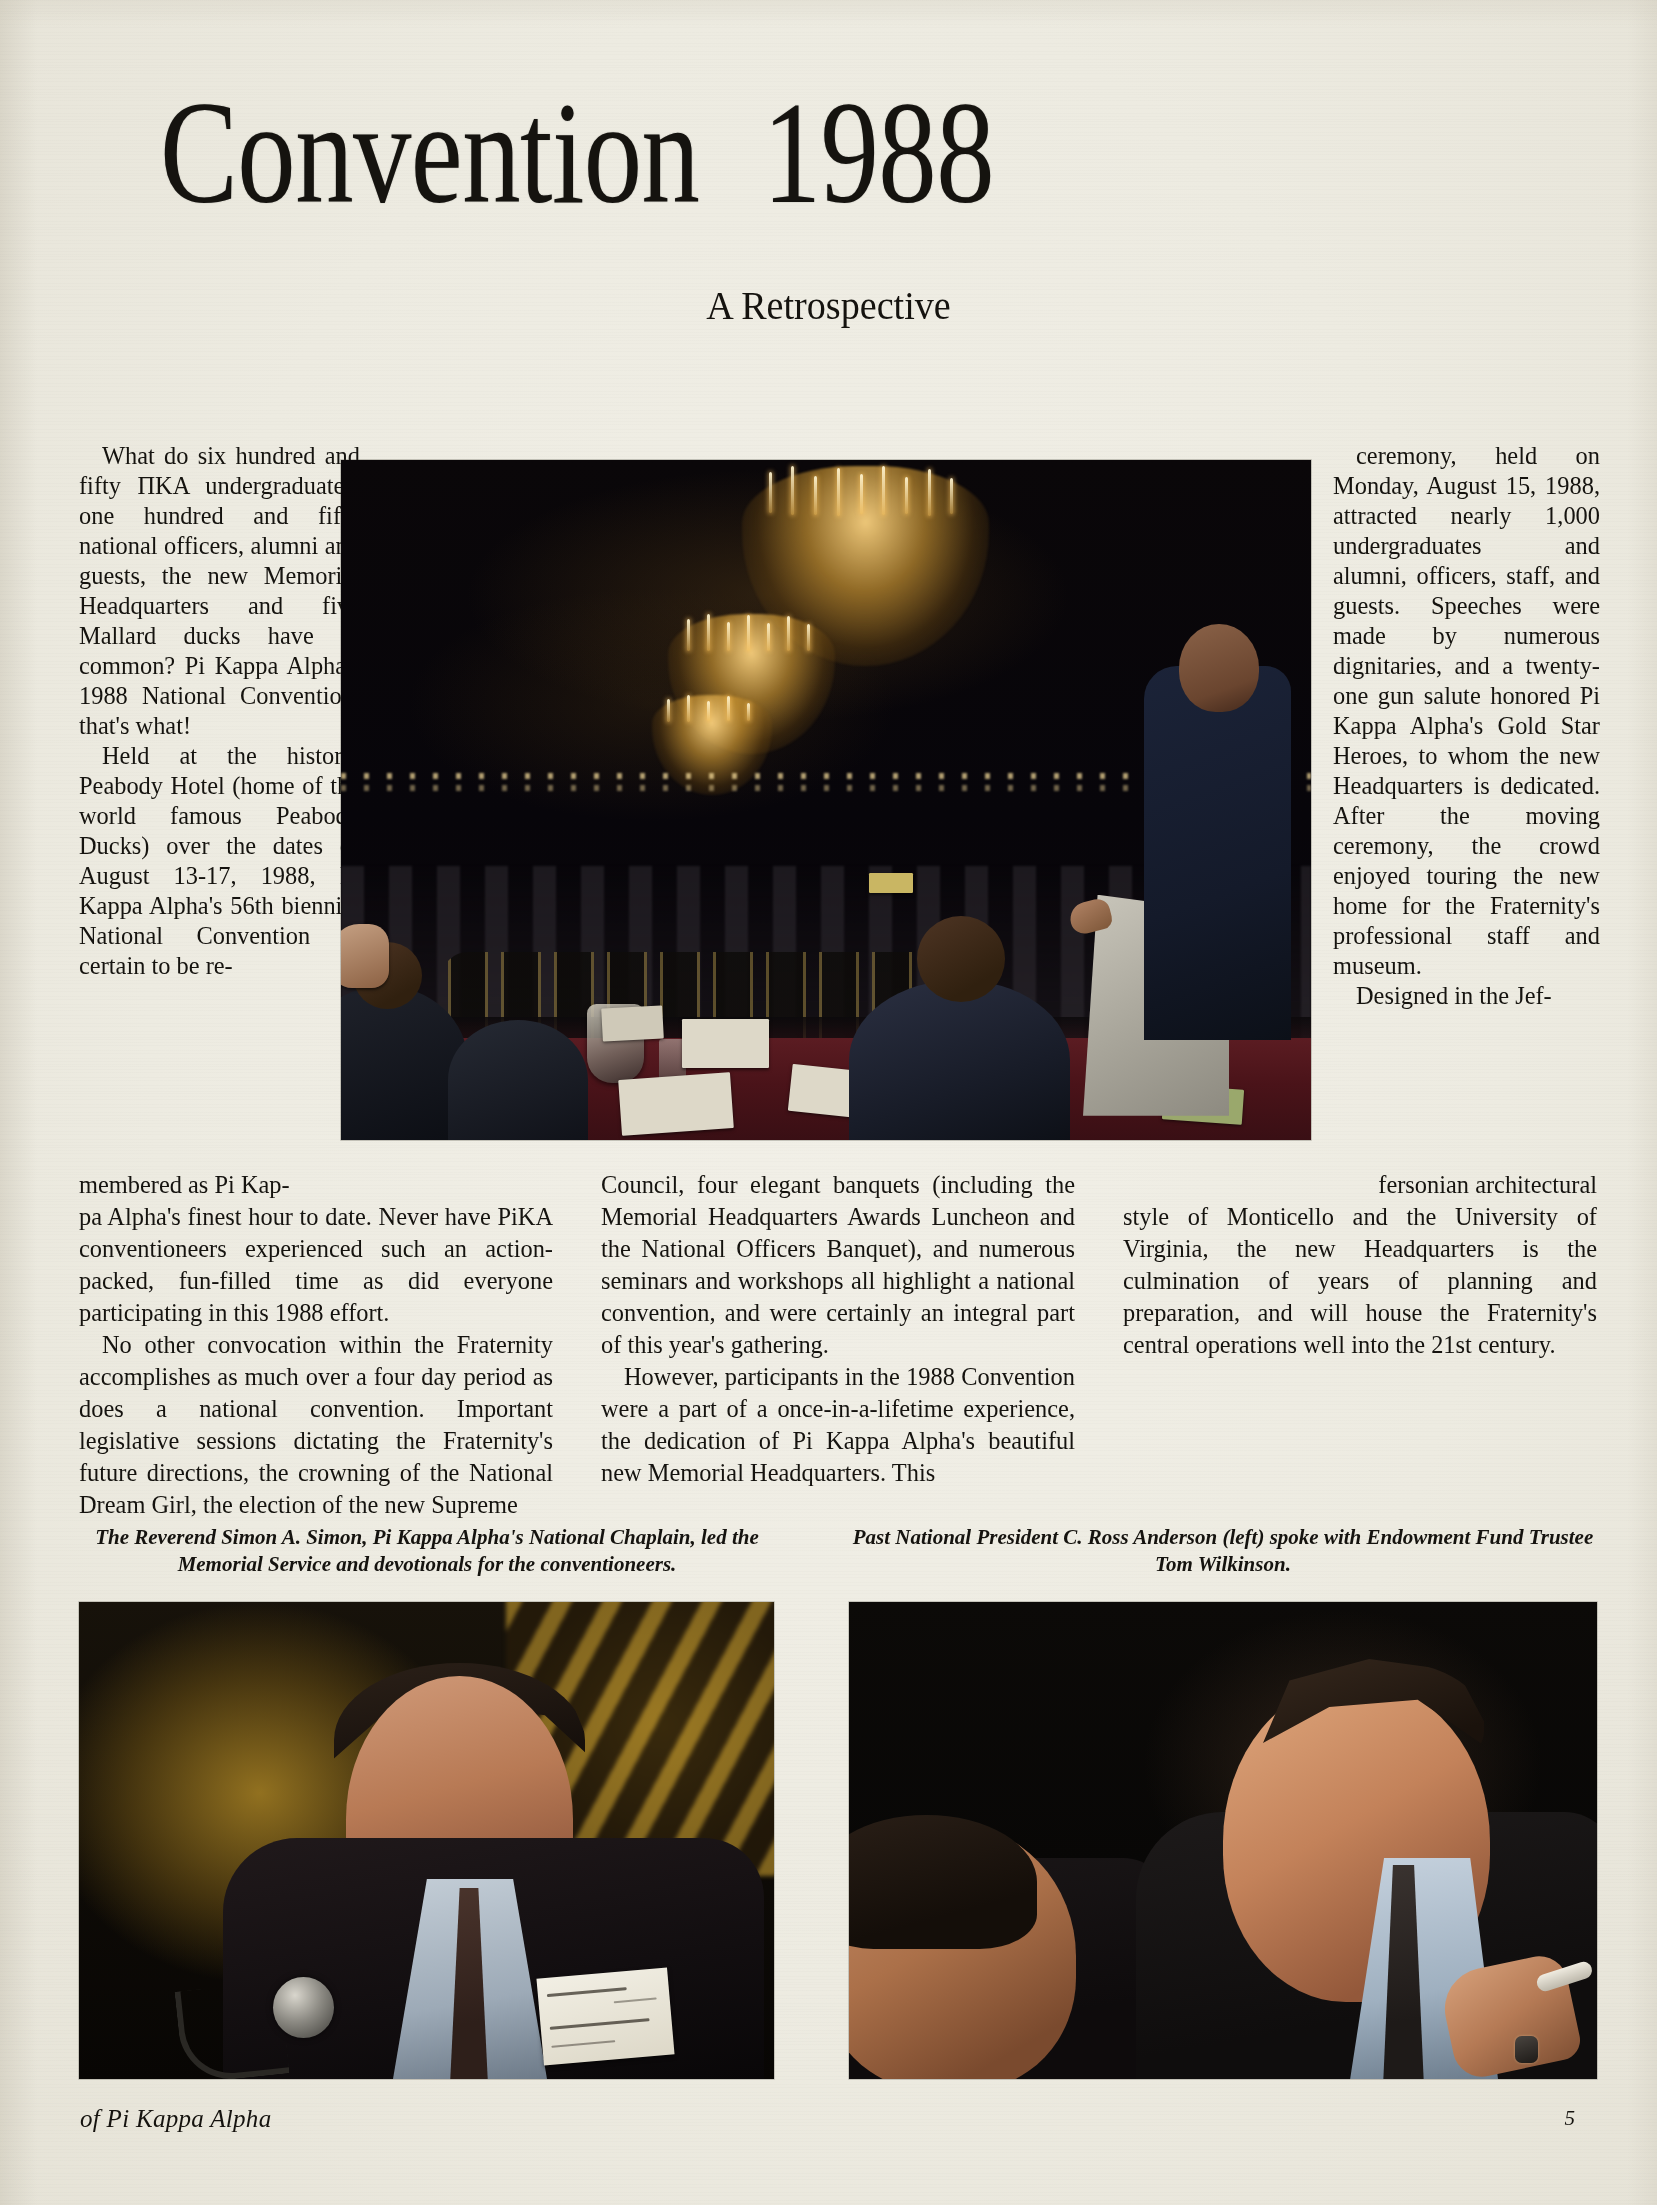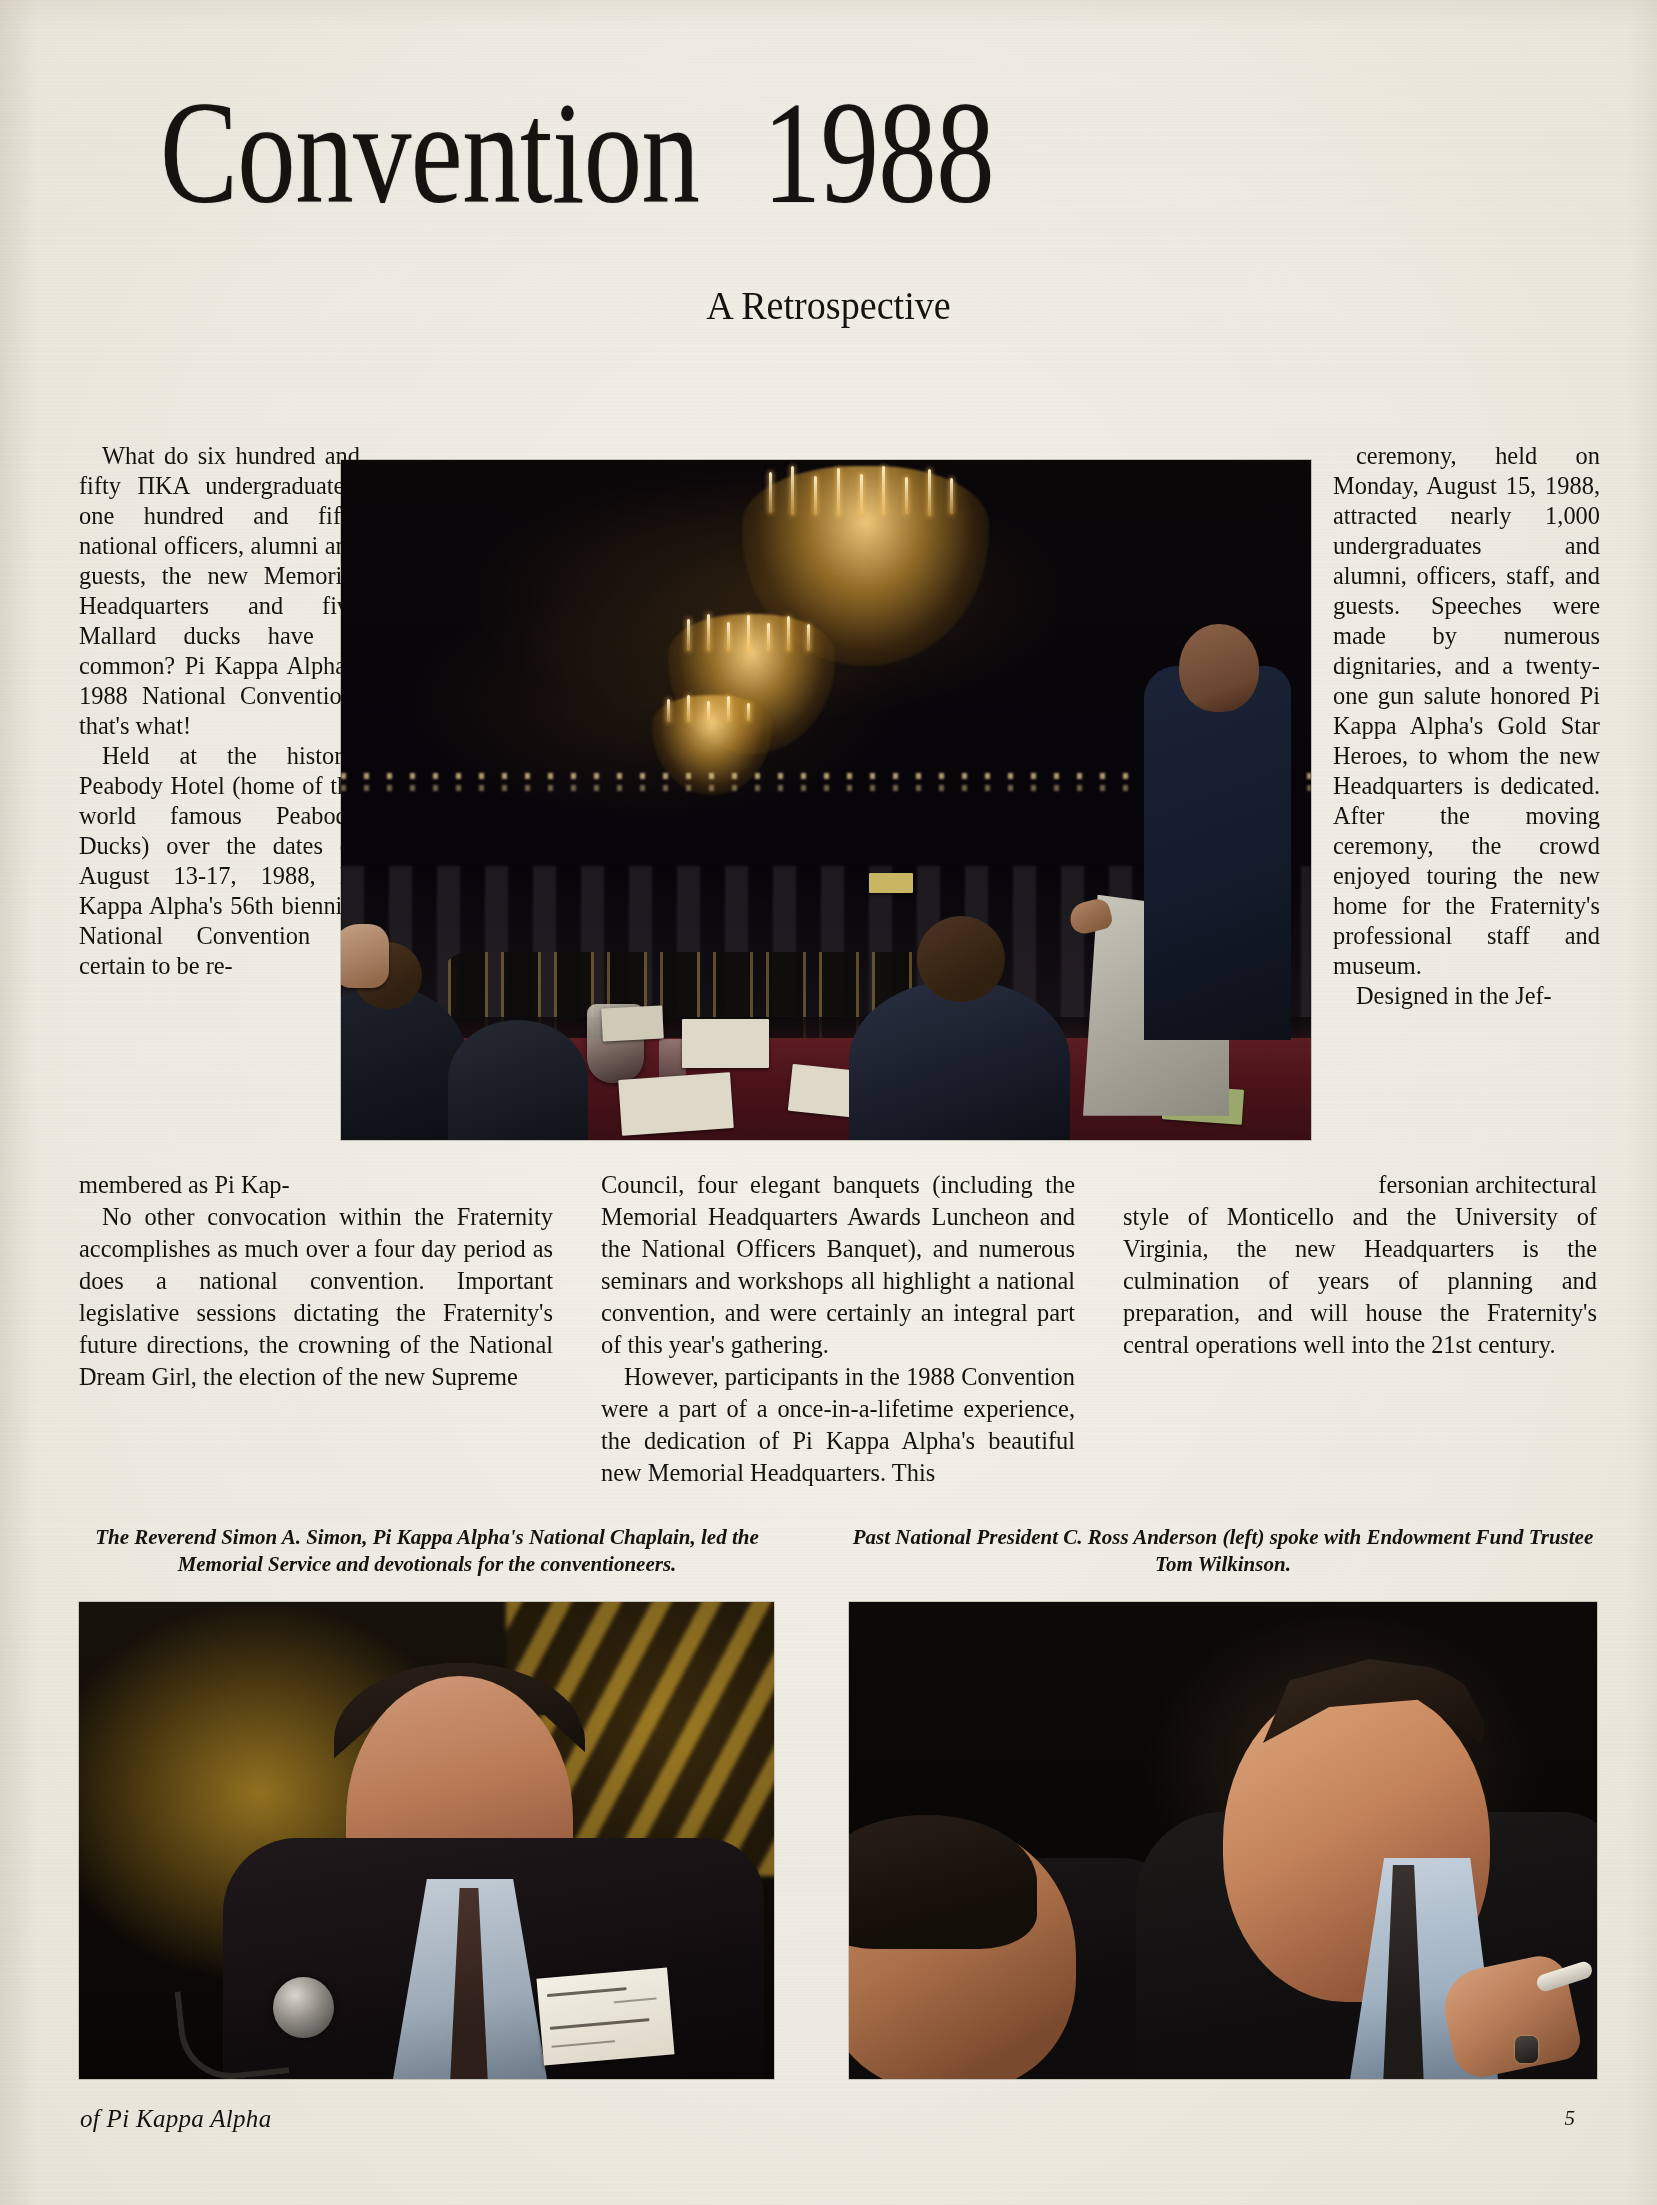--- a/index.html
+++ b/index.html
@@ -441,20 +441,21 @@
 
     <div class="col-narrow right">
       <p>ceremony, held on Monday, August 15, 1988, attracted nearly 1,000 undergraduates and alumni, officers, staff, and guests. Speeches were made by numerous dignitaries, and a twenty-one gun salute honored Pi Kappa Alpha's Gold Star Heroes, to whom the new Headquarters is dedicated. After the moving ceremony, the crowd enjoyed touring the new home for the Fraternity's professional staff and museum.</p>
       <p>Designed in the Jef-</p>
     </div>
   </div>
 
   <div class="body-cols">
     <div class="bcol c1">
       <p class="lead-frag">membered as Pi Kap-</p>
+      <p class="lead-frag">pa Alpha's finest hour to date. Never have PiKA conventioneers experienced such an action-packed, fun-filled time as did everyone participating in this 1988 effort.</p>
       <p>No other convocation within the Fraternity accomplishes as much over a four day period as does a national convention. Important legislative sessions dictating the Fraternity's future directions, the crowning of the National Dream Girl, the election of the new Supreme</p>
     </div>
     <div class="bcol c2">
       <p class="lead-frag">Council, four elegant banquets (including the Memorial Headquarters Awards Luncheon and the National Officers Banquet), and numerous seminars and workshops all highlight a national convention, and were certainly an integral part of this year's gathering.</p>
       <p>However, participants in the 1988 Convention were a part of a once-in-a-lifetime experience, the dedication of Pi Kappa Alpha's beautiful new Memorial Headquarters. This</p>
     </div>
     <div class="bcol c3">
       <p class="frag-right">fersonian architectural</p>
       <p class="lead-frag">style of Monticello and the University of Virginia, the new Headquarters is the culmination of years of planning and preparation, and will house the Fraternity's central operations well into the 21st century.</p>
     </div>

